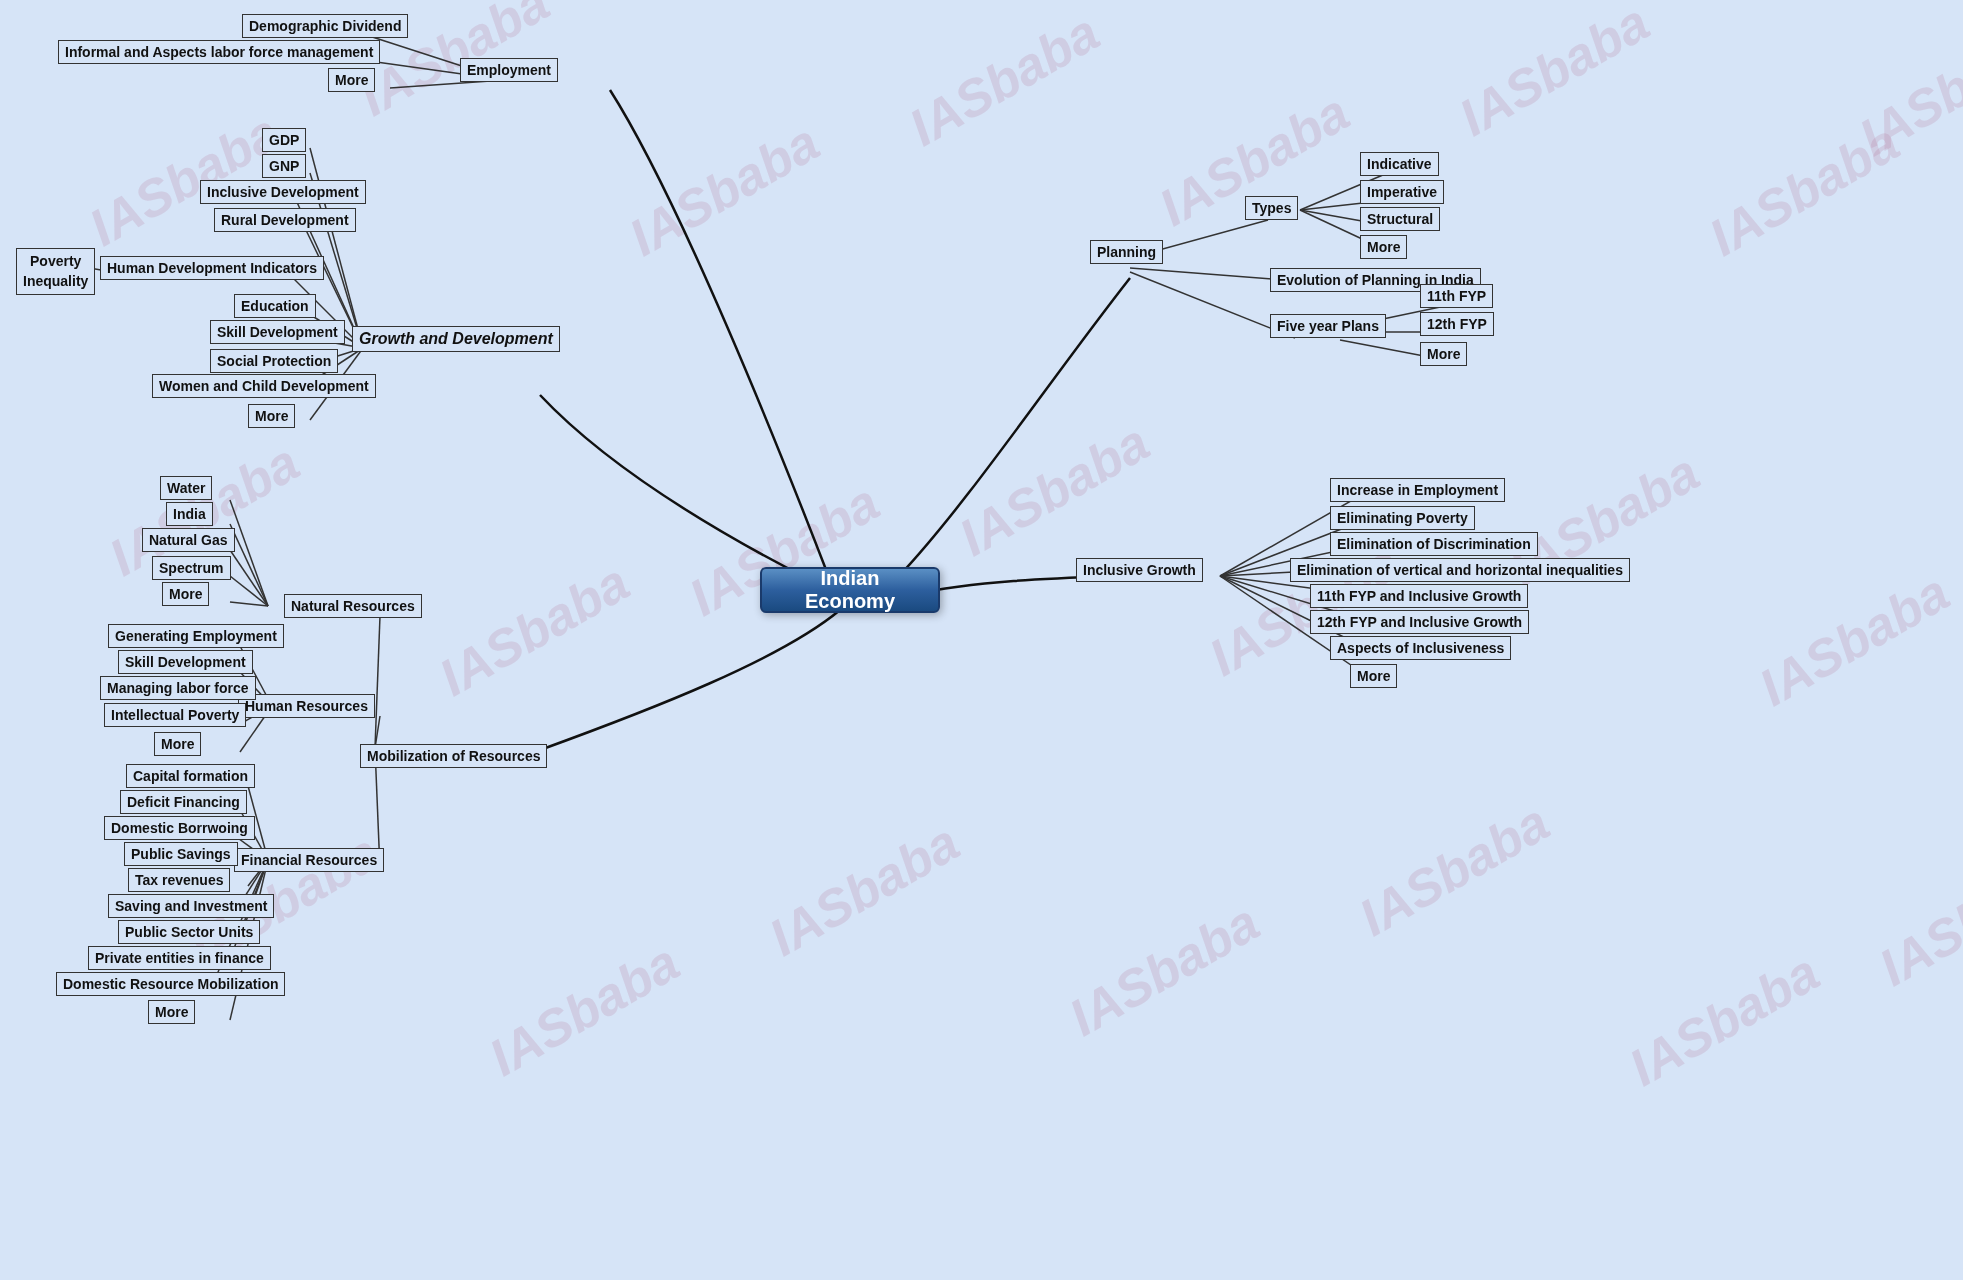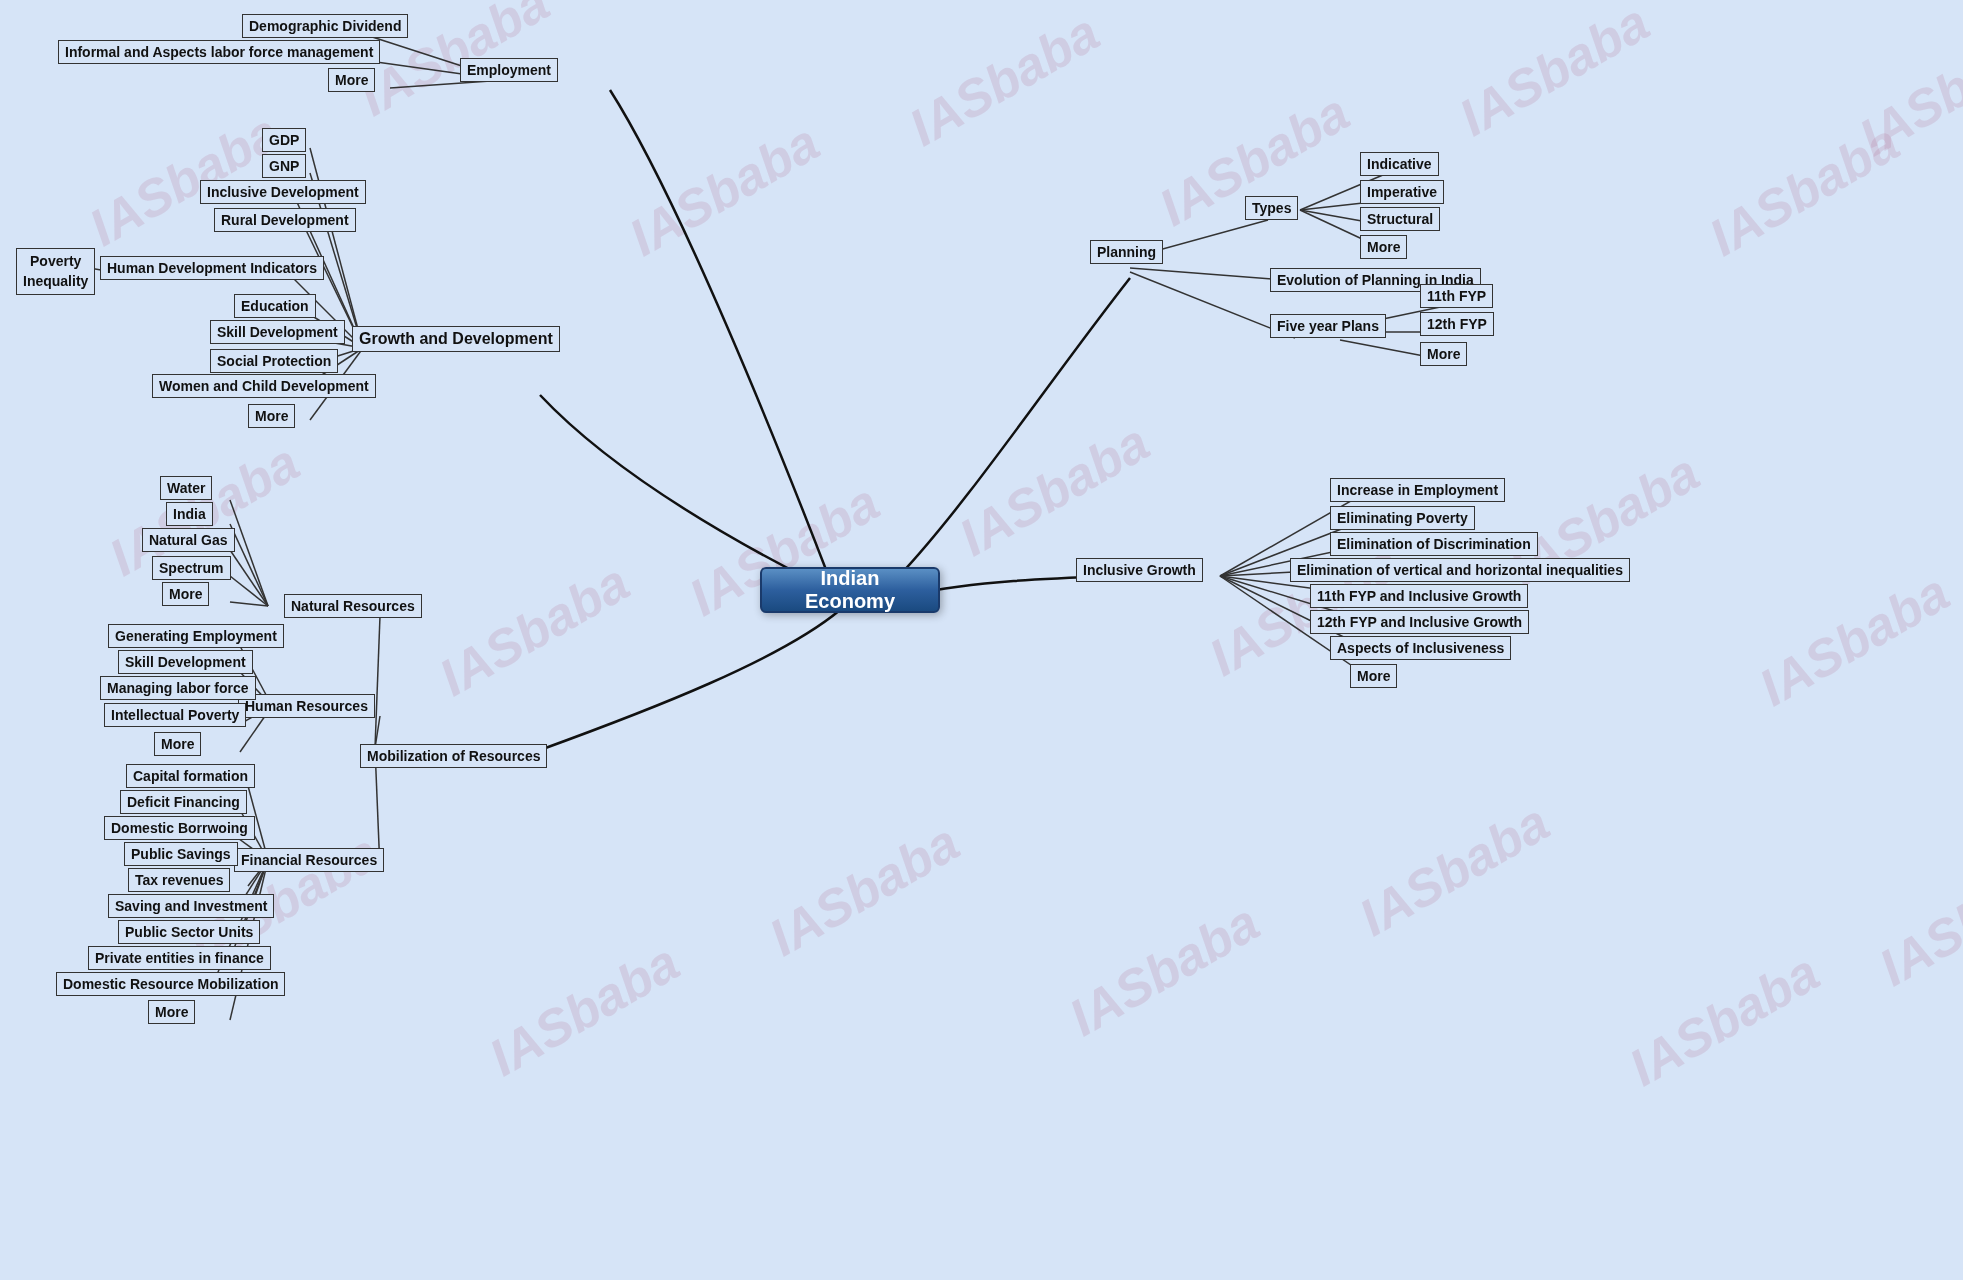--- a/index.html
+++ b/index.html
@@ -183,21 +183,21 @@
 
 <div class="node-center" style="left:760px; top:567px; width:180px; height:46px; display:flex; align-items:center; justify-content:center;">
   <span>Indian Economy</span>
 </div>
 
 <div class="node" style="left:460px; top:58px">Employment</div>
 <div class="node" style="left:242px; top:14px">Demographic Dividend</div>
 <div class="node" style="left:58px; top:40px">Informal and Aspects labor force management</div>
 <div class="node" style="left:328px; top:68px">More</div>
 
-<div class="node" style="left:352px; top:326px; font-size:16px; font-weight:bold;">Growth and Development</div>
+<div class="node" style="left:352px; top:326px; font-size:16px; font-weight:bold;font-style:italic;">Growth and Development</div>
 
 <div class="node" style="left:262px; top:128px">GDP</div>
 <div class="node" style="left:262px; top:154px">GNP</div>
 <div class="node" style="left:200px; top:180px">Inclusive Development</div>
 <div class="node" style="left:214px; top:208px">Rural Development</div>
 <div class="node" style="left:100px; top:256px">Human Development Indicators</div>
 <div class="node" style="left:16px; top:248px; line-height:1.4">Poverty<br>Inequality</div>
 <div class="node" style="left:234px; top:294px">Education</div>
 <div class="node" style="left:210px; top:320px">Skill Development</div>
 <div class="node" style="left:210px; top:349px">Social Protection</div>

